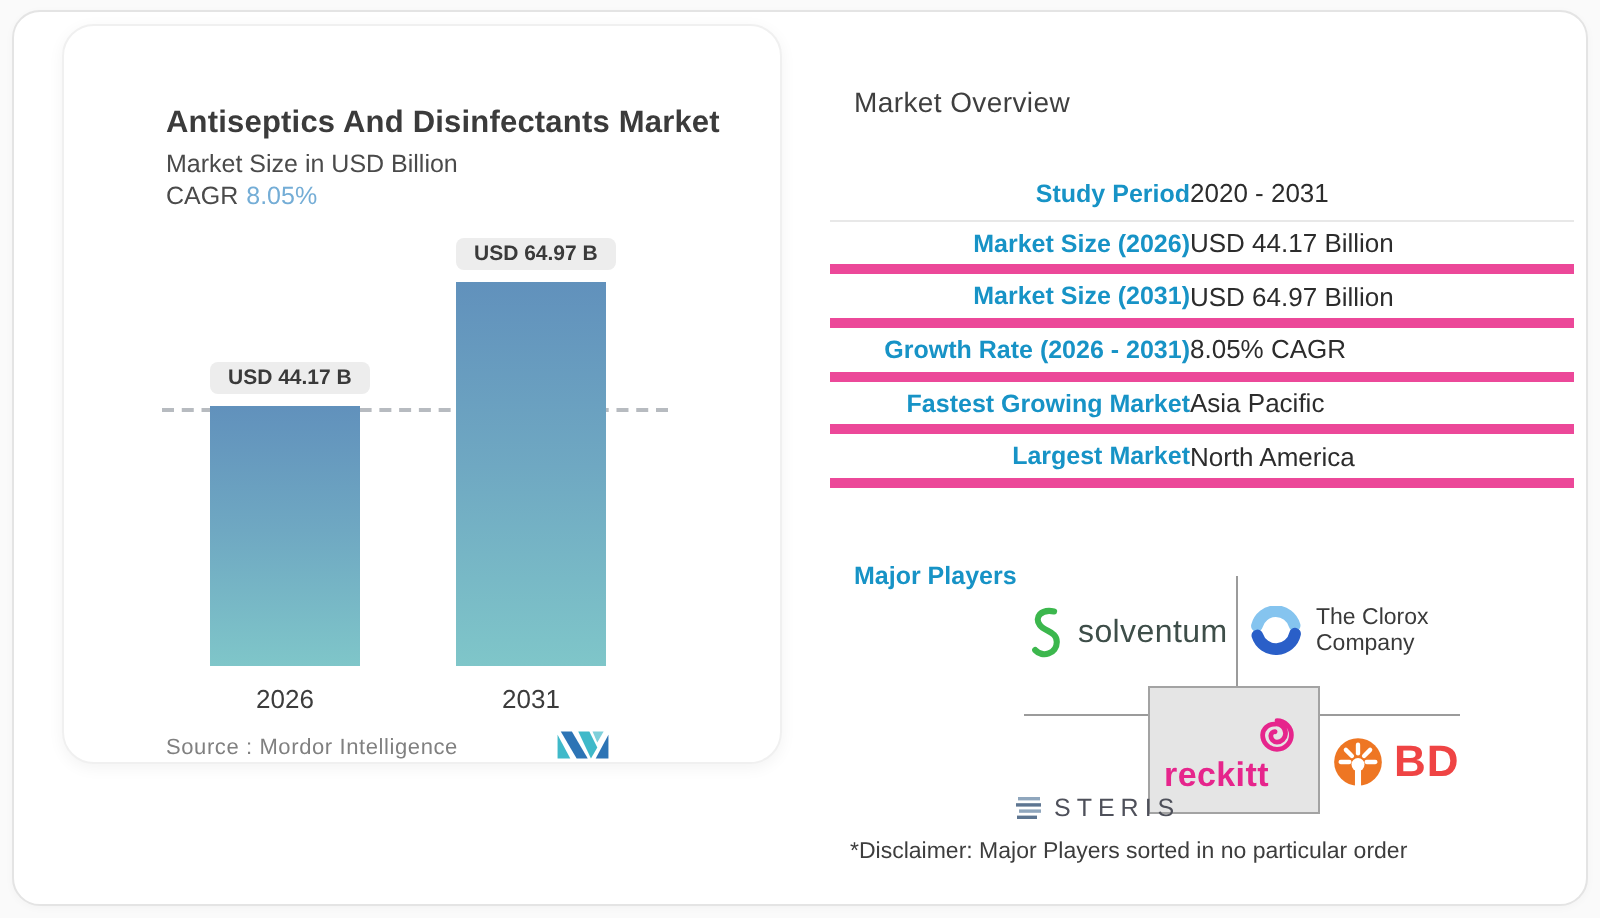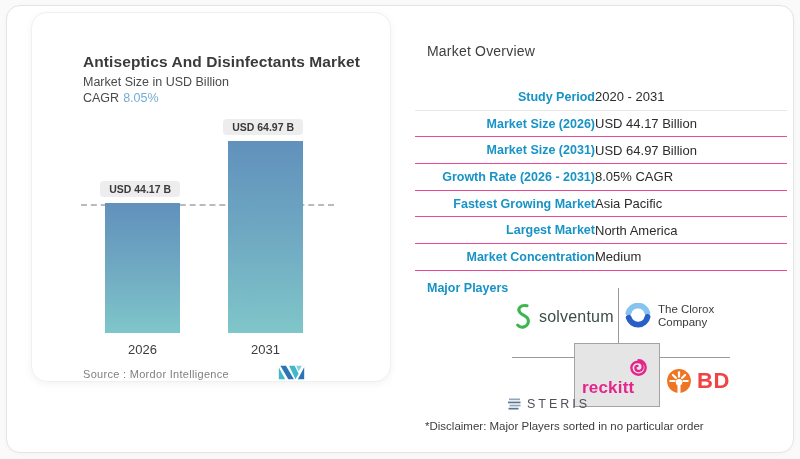--- a/index.html
+++ b/index.html
@@ -16,37 +16,37 @@
 
   .lc-title { position:absolute; left:51px; top:40px; font-size:15.5px; font-weight:700; color:#3b3b3b; letter-spacing:.1px; }
   .lc-subtitle { position:absolute; left:51px; top:62px; font-size:12.5px; color:#4a4a4a; }
   .lc-cagr { position:absolute; left:51px; top:78px; font-size:12.5px; color:#4a4a4a; }
   .lc-cagr .pct { color:#74add6; margin-left:4px; }
 
   .dash-line { position:absolute; left:49px; top:191px; width:253px; height:0;
     border-top:2px dashed #b7bbc0; }
 
   .bar-group { position:absolute; bottom:48px; width:75px; display:flex;
-    flex-direction:column; align-items:flex-end; }
+    flex-direction:column; align-items:flex-start; }
   .bar-group.g0 { left:73px; } .bar-group.g1 { left:196px; }
   .pill { background:#ededed; border-radius:4px; padding:2px 9px; margin-bottom:6px;
     font-size:10.5px; font-weight:700; color:#3a3a3a; white-space:nowrap; }
   .bar { width:75px; background:linear-gradient(180deg,#6191bc 0%,#6fa8c2 48%,#7fc6c9 100%); }
 
   .year-label { position:absolute; top:329px; width:75px; text-align:center;
     font-size:13px; color:#3c3c3c; }
   .year-label.y0 { left:73px; } .year-label.y1 { left:196px; }
 
   .source-text { position:absolute; left:51px; top:355px; font-size:11px; color:#808080; letter-spacing:.3px; }
   .mi-logo { position:absolute; left:246px; top:351px; }
 
   
   .mo-title { position:absolute; left:427px; top:43px; font-size:14px; color:#3f3f3f; letter-spacing:.2px; }
   .mo-table { position:absolute; left:415px; top:84px; width:372px; }
-  .mo-row { display:flex; align-items:center; height:26.7px; border-bottom:1px solid #ec4899; }
+  .mo-row { display:flex; align-items:center; height:26.7px; border-bottom:5px solid #ec4899; }
   .mo-row:first-child { border-bottom:1px solid #e8e8e8; }
   .mo-label { width:180px; padding-left:12px; font-size:12.5px; font-weight:700; color:#1793c6;text-align:right; }
   .mo-value { font-size:13px; color:#2c2c2c; }
 
   .mp-label { position:absolute; left:427px; top:281px; font-size:12.5px; font-weight:700; color:#1793c6; }
 
   .vline { position:absolute; left:618px; top:288px; width:1px; height:55px; background:#9b9b9b; }
   .hline { position:absolute; top:357px; height:1px; background:#9b9b9b; }
   .hline.hl { left:512px; width:62px; }
   .hline.hr { left:660px; width:70px; }
@@ -127,24 +127,20 @@
         <span class="mo-label">Growth Rate (2026 - 2031)</span>
         <span class="mo-value">8.05% CAGR</span>
       </div>
     <div class="mo-row">
         <span class="mo-label">Fastest Growing Market</span>
         <span class="mo-value">Asia Pacific</span>
       </div>
     <div class="mo-row">
         <span class="mo-label">Largest Market</span>
         <span class="mo-value">North America</span>
-      </div>
-    <div class="mo-row">
-        <span class="mo-label">Market Concentration</span>
-        <span class="mo-value">Medium</span>
       </div>
   </div>
 
   <div class="mp-label">Major Players</div>
 
   <div class="vline"></div>
   <div class="hline hl"></div>
   <div class="hline hr"></div>
 
   <div class="logo-solventum">

